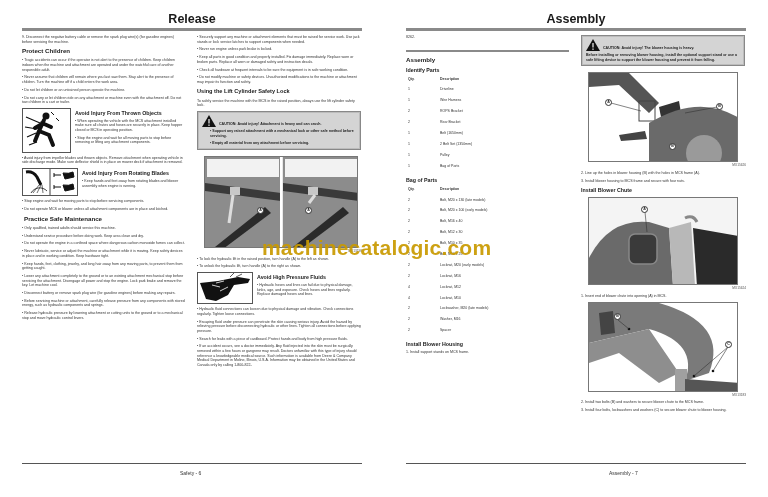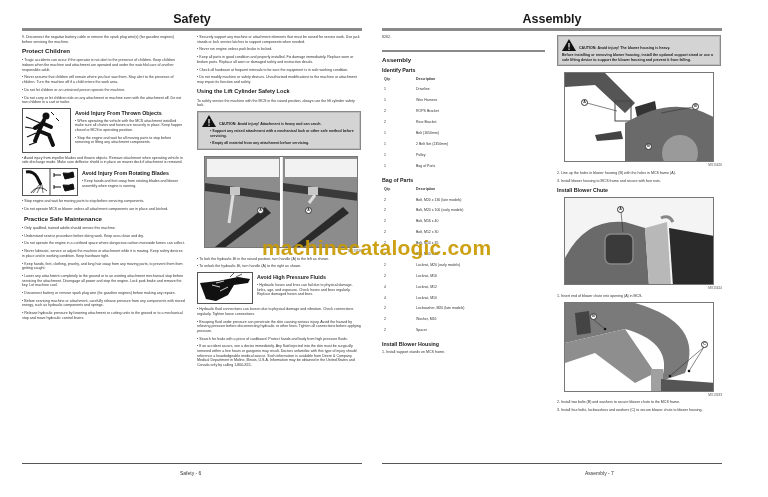--- a/index.html
+++ b/index.html
@@ -1,20 +1,20 @@
 <!DOCTYPE html>
 <html><head>
 <meta charset="utf-8">
 <style>
   * { box-sizing: border-box; margin: 0; padding: 0; }
   html, body { width: 768px; height: 497px; background: #ffffff; overflow: hidden; }
   body { font-family: "Liberation Sans", sans-serif; color: #222; position: relative; }
   .page { position: absolute; top: 0; width: 384px; height: 497px; }
   .page.left { left: 0; }
-  .page.right { left: 360px; }
+  .page.right { left: 384px; }
   .page-title { position: absolute; top: 12px; left: 22px; width: 340px; text-align: center; font-size: 12.5px; font-weight: bold; color: #1a1a1a; }
   .title-rule { position: absolute; top: 28px; left: 22px; width: 340px; height: 3px; background: #8a8a8a; }
   .col { position: absolute; font-size: 3.6px; line-height: 4.6px; color: #333; }
   .col p { margin-bottom: 3.2px; }
   .h2 { font-size: 6.2px; font-weight: bold; color: #1a1a1a; margin: 3px 0 4px 0; line-height: 7px; }
   .h3 { font-size: 5.3px; font-weight: bold; color: #1a1a1a; margin: 2px 0 3px 0; line-height: 6px; }
   .hazard { display: flex; gap: 4px; margin: 3px 0 3px 0; }
   .hazard-img { flex: 0 0 auto; border: 1px solid #555; background: #fff; }
   .hazard-body { flex: 1; }
   .caution { border: 1px solid #888; background: #d4d4d4; padding: 3px 4px; font-weight: bold; color: #222; font-size: 3.6px; line-height: 4.6px; box-shadow: 0 0 0 1px #bcbcbc inset; }
@@ -27,21 +27,21 @@
   .parts-table .q { width: 34px; padding-left: 2px; }
   .footer-rule { position: absolute; top: 463px; height: 1px; background: #555; }
   .footer-text { position: absolute; top: 470px; font-size: 5px; color: #333; }
   .watermark { position: absolute; left: 262px; top: 236px; font-size: 21px; font-weight: bold; color: #c99a00; opacity: 0.92; letter-spacing: 0.2px; white-space: nowrap; }
   .callout { position: absolute; width: 7px; height: 7px; border-radius: 50%; border: 0.8px solid #333; background: #fff; font-size: 3.6px; line-height: 5.6px; text-align: center; font-weight: bold; color: #222; }
 </style>
 </head>
 <body>
 
 <div class="page left">
-  <div class="page-title">Safety</div>
+  <div class="page-title">Release</div>
   <div class="title-rule"></div>
 
   <div class="col" style="left:22px; top:35px; width:163px;">
     <p>9. Disconnect the negative battery cable or remove the spark plug wire(s) (for gasoline engines) before servicing the machine.</p>
     <div class="h2">Protect Children</div>
     <p>• Tragic accidents can occur if the operator is not alert to the presence of children. Keep children indoors when the machine and attachment are operated and under the watchful care of another responsible adult.</p>
     <p>• Never assume that children will remain where you last saw them. Stay alert to the presence of children. Turn the machine off if a child enters the work area.</p>
     <p>• Do not let children or an untrained person operate the machine.</p>
     <p>• Do not carry or let children ride on any attachment or machine even with the attachment off. Do not tow children in a cart or trailer.</p>
 

